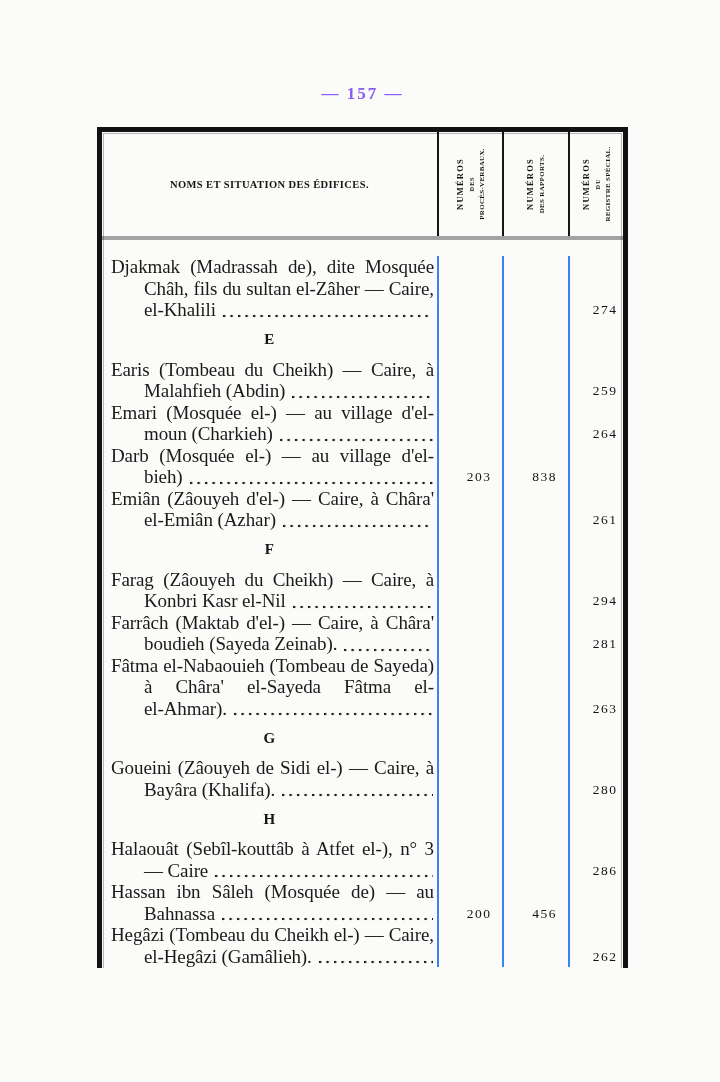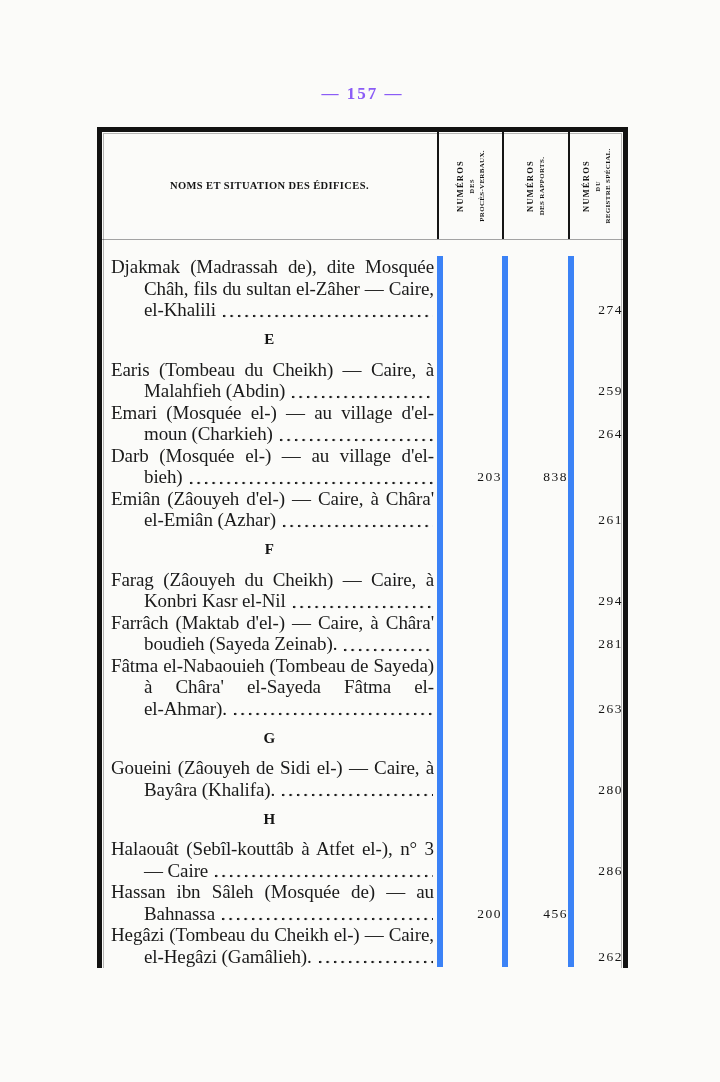--- a/index.html
+++ b/index.html
@@ -32,21 +32,21 @@
     border: 1px solid rgba(20,20,20,.30); border-bottom: none;
     pointer-events: none;
   }
 
   .header-row, .tbody {
     display: grid;
     grid-template-columns: 335px 65px 66px 55px;
   }
   .header-row {
     height: 108px;
-    border-bottom: 1px solid #a3a3a3;
+    border-bottom: 4px solid #a3a3a3;
     box-sizing: border-box;
   }
   .cell { box-sizing: border-box; }
 
   .h-names {
     display: flex; align-items: center; justify-content: center;
     font-weight: bold; font-size: 10.5px; letter-spacing: .4px;
     text-align: center; color: #141414;
   }
 
@@ -75,22 +75,22 @@
   .line.last { display: flex; white-space: normal; }
   .line.last .txt { white-space: nowrap; }
   .leader {
     flex: 1 1 auto; height: 4px;
     margin: 0 1px 3px 6px; margin-top: auto;
     background-image: radial-gradient(circle at 2px 2px, #1b1b1b 1.15px, rgba(0,0,0,0) 1.6px);
     background-size: 7.5px 4px; background-repeat: repeat-x; background-position: 0 bottom;
   }
 
   .num-cell {
-    border-left: 6px solid #3b82f6;
-    display: flex; align-items: flex-end; justify-content: flex-end; padding-left: 17px;
+    border-left: 2px solid #3b82f6;
+    display: flex; align-items: flex-end; justify-content: center; padding-left: 17px;
   }
   .num-cell span {
     font-size: 13.5px; line-height: 21.5px; letter-spacing: 1.5px;
     font-variant-numeric: oldstyle-nums;
     color: #141414;
   }
 
   .section-cell {
     height: 38px;
     display: flex; align-items: center; justify-content: center;

